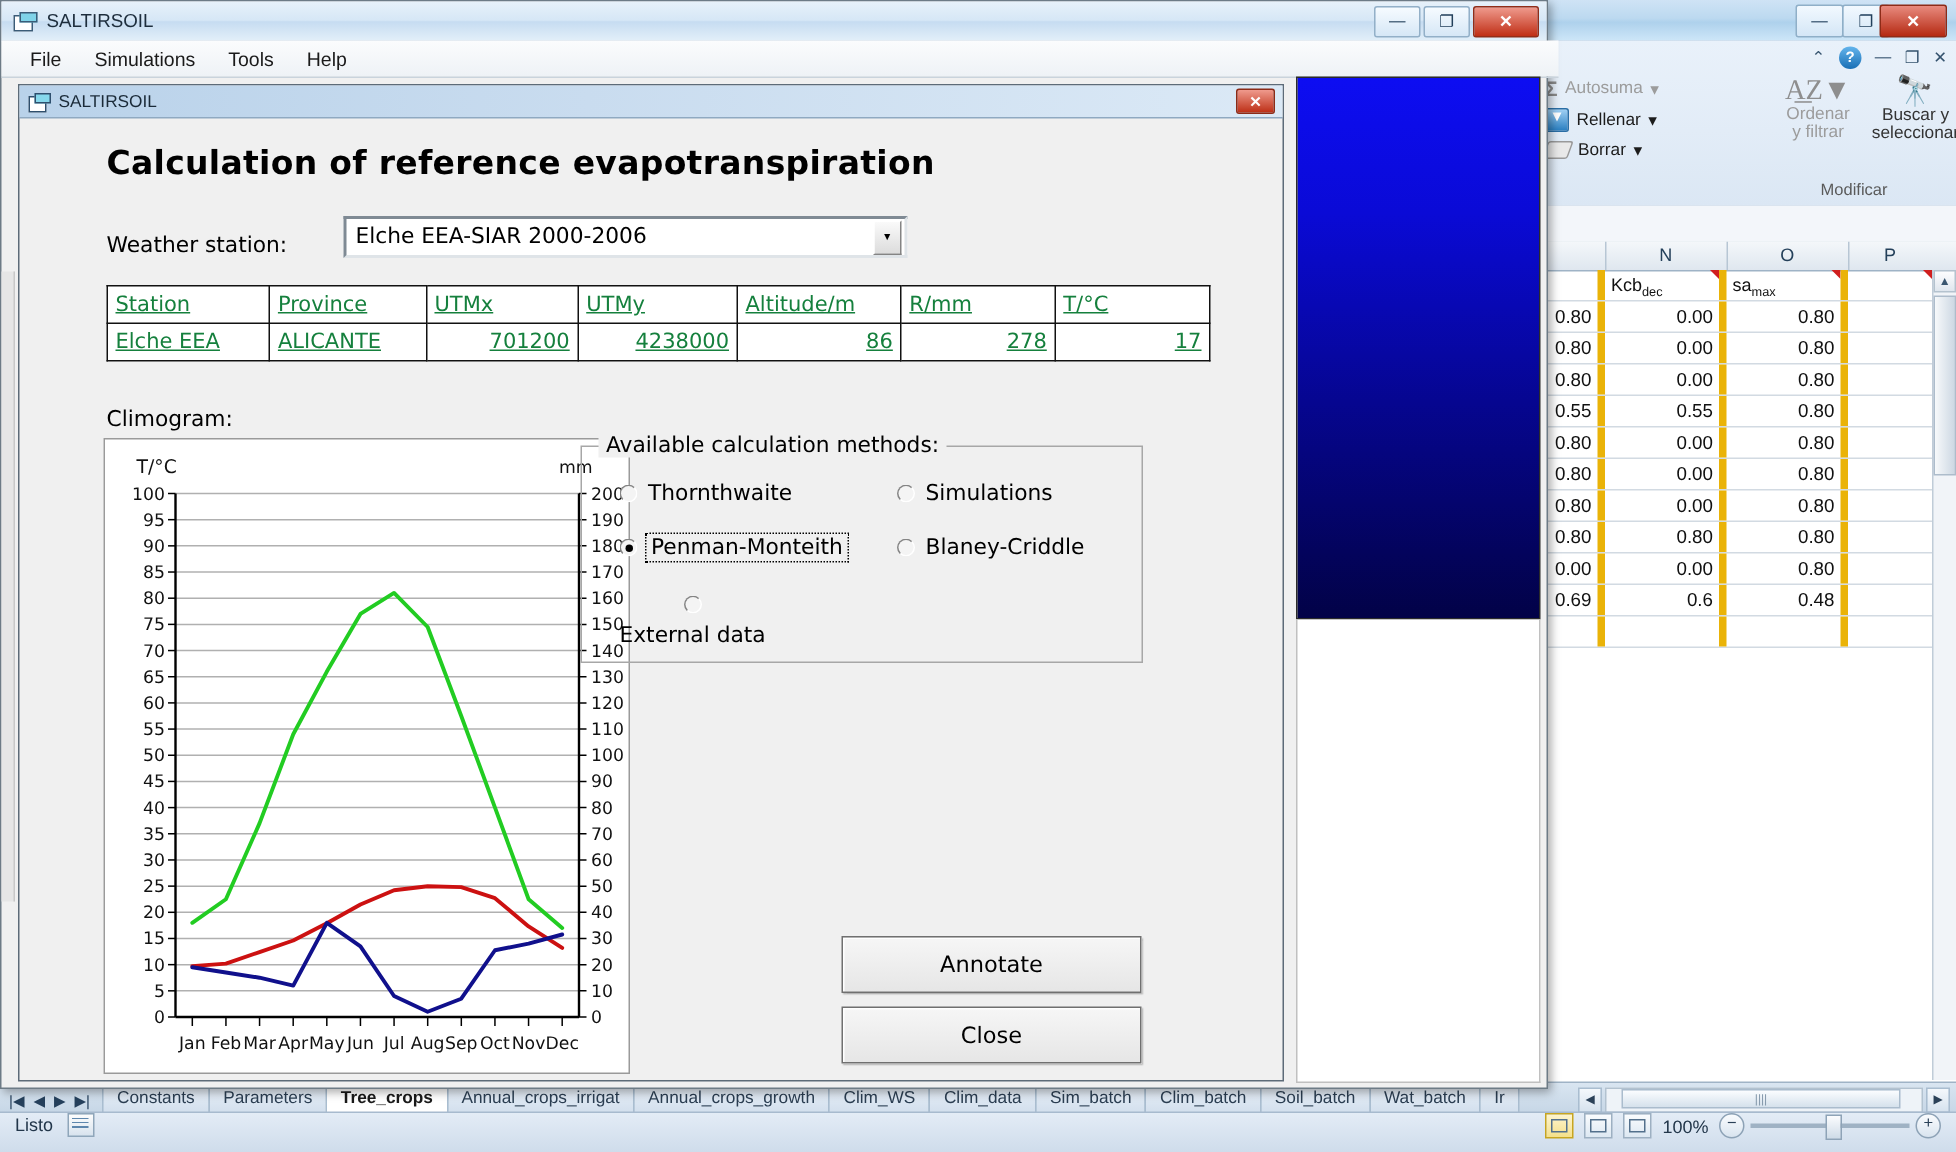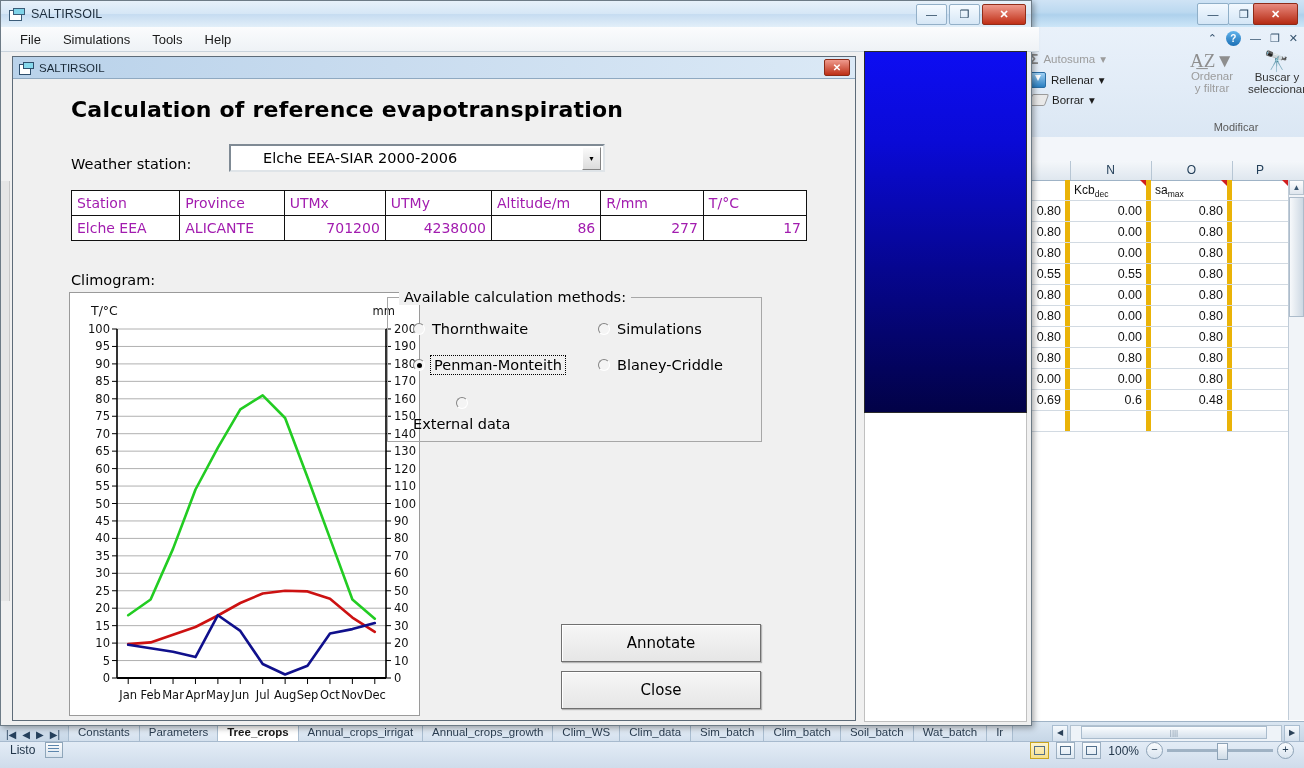--- a/index.html
+++ b/index.html
@@ -217,35 +217,35 @@
   #form-title{
     position:absolute;left:58px;top:40px;font-size:22px;font-weight:bold;color:#000;
     letter-spacing:.2px;
   }
   #ws-label{position:absolute;left:58px;top:99px;font-size:14.5px;color:#000;}
   #ws-combo{
     position:absolute;left:216px;top:87px;width:376px;height:28px;
     background:#fff;border:2px solid;border-color:#7f8a94 #dfe4e8 #dfe4e8 #7f8a94;
     box-sizing:border-box;display:flex;align-items:center;
   }
-  #ws-combo-value{padding-left:6px;font-size:14.5px;color:#000;margin-left:26px;}
+  #ws-combo-value{padding-left:6px;font-size:14.5px;color:#000;}
   #ws-combo-arrow{
     margin-left:auto;margin-right:2px;width:17px;height:21px;
     background:linear-gradient(to bottom,#fafafa,#dcdcdc);
     border:1px solid;border-color:#fff #848484 #848484 #fff;
     display:flex;align-items:center;justify-content:center;font-size:7px;color:#000;
   }
 
   
   #station-table{
     position:absolute;left:58px;top:133px;width:736px;
     border-collapse:collapse;background:#fff;font-size:14px;
   }
-  #station-table td{border:1px solid #111;height:24px;padding:0 5px;color:#a21caf;
-    font-family:"DejaVu Sans",sans-serif;}
+  #station-table td{border:1px solid #111;height:24px;padding:0 5px;color:#15803d;
+    font-family:"DejaVu Sans",sans-serif;text-decoration:underline;}
   #station-table tr.hdr td{text-align:left;}
   #station-table tr.val td.num{text-align:right;}
 
   #climogram-label{position:absolute;left:58px;top:215px;font-size:14.5px;color:#000;}
 
   
   #chart-box{
     position:absolute;left:56px;top:235px;width:351px;height:424px;
     background:#fff;border:1px solid #9a9a9a;box-sizing:border-box;
   }
@@ -545,21 +545,21 @@
         <td style="width:105px">Altitude/m</td>
         <td style="width:105px">R/mm</td>
         <td style="width:112px">T/°C</td>
       </tr>
       <tr class="val">
         <td>Elche EEA</td>
         <td>ALICANTE</td>
         <td class="num">701200</td>
         <td class="num">4238000</td>
         <td class="num">86</td>
-        <td class="num">277</td>
+        <td class="num">278</td>
         <td class="num">17</td>
       </tr>
     </tbody>
       </table>
 
     <div id="climogram-label" class="comic">Climogram:</div>
 
     <div id="chart-box">
       <svg id="chart-svg" width="349" height="422" viewBox="0 0 349 422">
         <g id="chart-grid">

